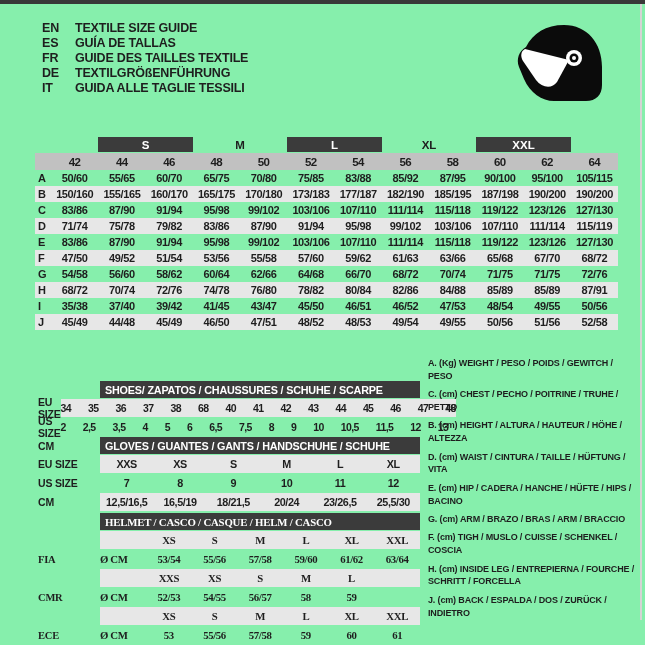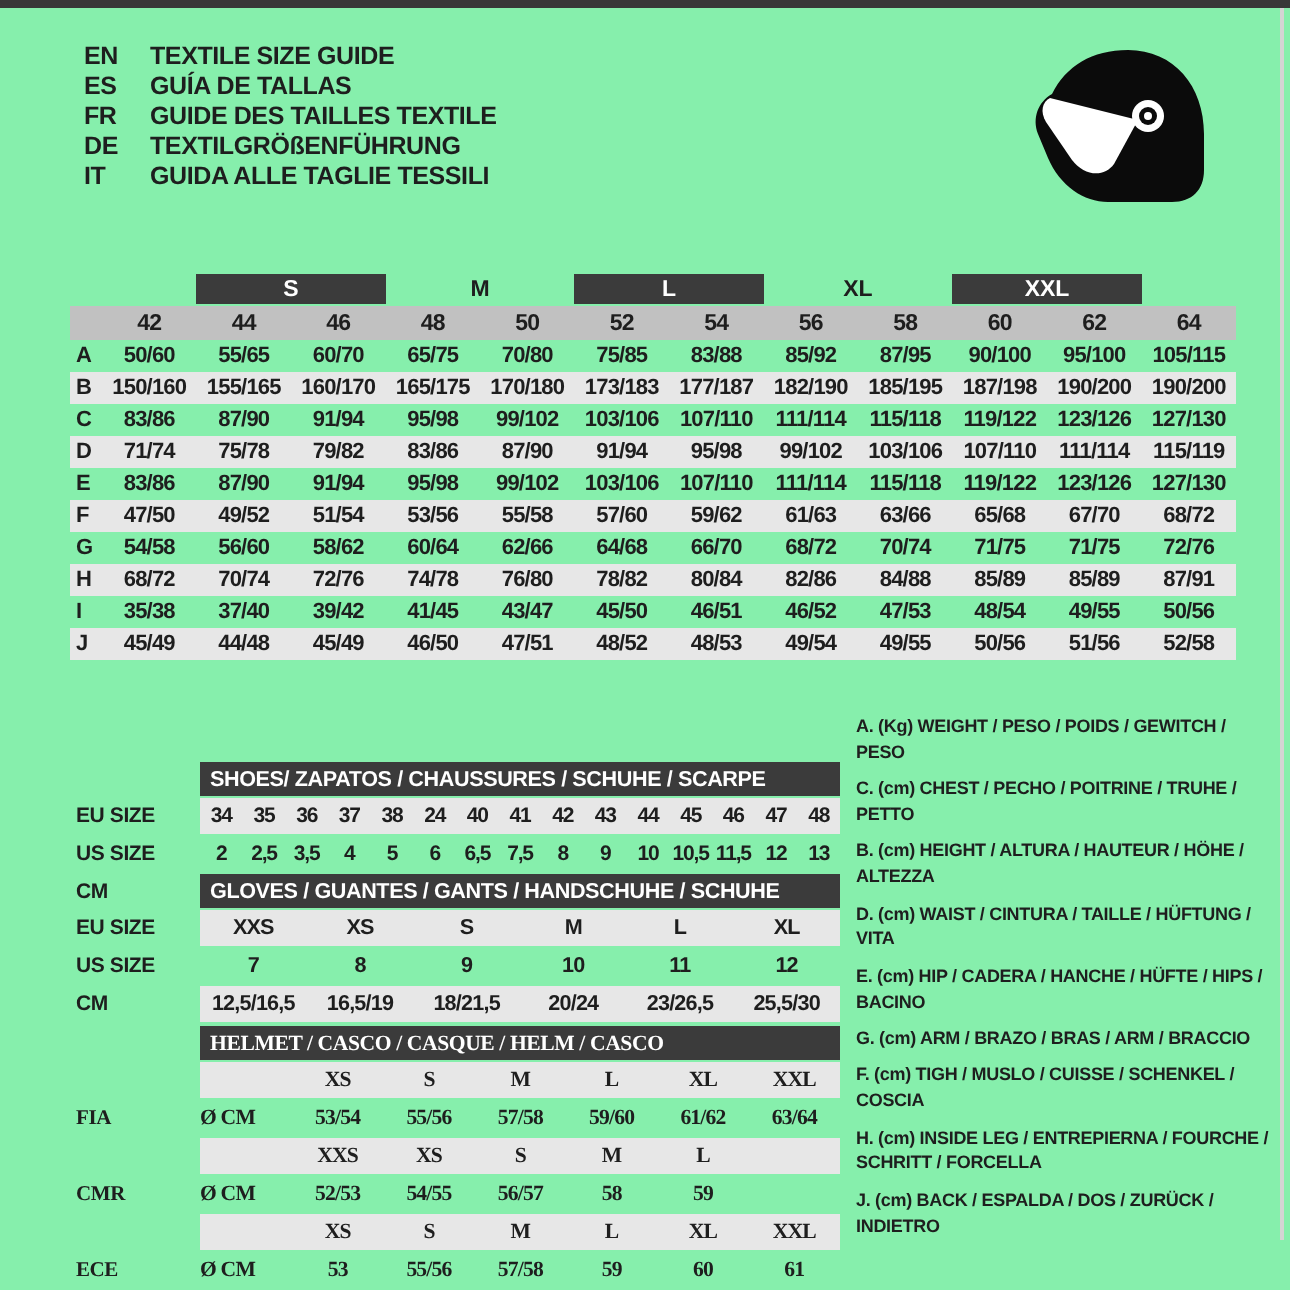--- a/index.html
+++ b/index.html
@@ -37,21 +37,21 @@
   .sec { position: absolute; left: 38px; width: 382px; font-weight: bold; }
   #shoes { top: 358px; margin-top: 23px; } #gloves { top: 437px; } #helmetsec { top: 513px; font-family: Liberation Serif, serif; }
   .sec-header { margin-left: 62px; height: 17px; background: #3b3b3b; color: #fff;
     display: flex; align-items: center; padding-left: 5px; font-size: 10.8px;
     letter-spacing: -0.2px; white-space: nowrap; margin-bottom: 1px; }
   .sec-row { display: flex; height: 18px; margin-bottom: 1px; }
   .sec-label { width: 62px; display: flex; align-items: center; font-size: 10.5px;
     letter-spacing: -0.2px; }
   .sec-data { flex: 1; display: grid; }
   .sec-row.gray .sec-data { background: #e7e7e7; }
-  #shoes .sec-data  { grid-template-columns: repeat(15, 1fr); }
+  #shoes .sec-data  { grid-template-columns: repeat(15, 1fr); gap: 17px; }
   #gloves .sec-data { grid-template-columns: repeat(6, 1fr); }
   #helmetsec .sec-data { grid-template-columns: 46px repeat(6, 1fr); }
   .scell { display: flex; align-items: center; justify-content: center; font-size: 10.8px;
     letter-spacing: -0.4px; white-space: nowrap; }
   #shoes .scell { font-size: 10.5px; letter-spacing: -0.6px; }
   .scell.left { justify-content: flex-start; }
 
   
   .legend { position: absolute; left: 428px; top: 357px; width: 211px; font-weight: bold; }
   .legend-item { font-size: 9px; line-height: 12.8px; margin-bottom: 5.6px; letter-spacing: -0.15px; }
@@ -278,21 +278,21 @@
     <div class="sec-header">SHOES/ ZAPATOS / CHAUSSURES / SCHUHE / SCARPE</div>
     <div id="shoes-rows">
         <div class="sec-row gray">
           <div class="sec-label">EU SIZE</div>
           <div class="sec-data">
             <div class="scell">34</div>
             <div class="scell">35</div>
             <div class="scell">36</div>
             <div class="scell">37</div>
             <div class="scell">38</div>
-            <div class="scell">24</div>
+            <div class="scell">68</div>
             <div class="scell">40</div>
             <div class="scell">41</div>
             <div class="scell">42</div>
             <div class="scell">43</div>
             <div class="scell">44</div>
             <div class="scell">45</div>
             <div class="scell">46</div>
             <div class="scell">47</div>
             <div class="scell">48</div>
           </div>

